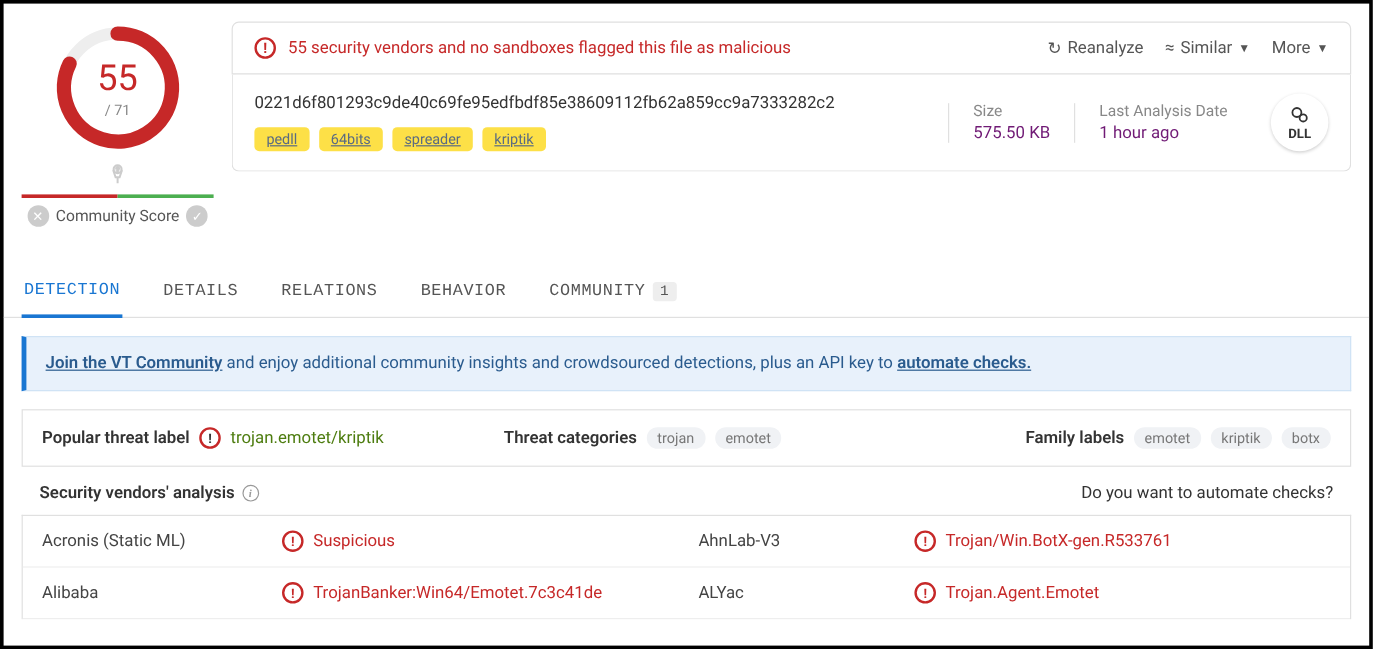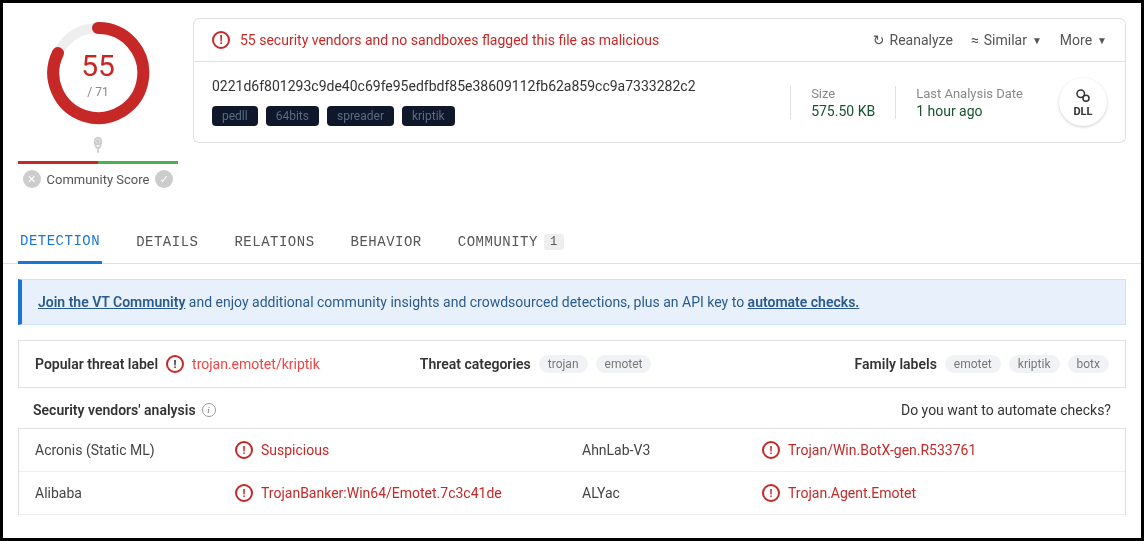--- a/index.html
+++ b/index.html
@@ -21,36 +21,36 @@
 .alert-box { border: 1px solid #e0e0e0; border-radius: 6px 6px 0 0; padding: 12px 18px; display: flex; align-items: center; justify-content: space-between; }
 .alert-left { display: flex; align-items: center; gap: 10px; color: #c62828; }
 .alert-icon { width: 18px; height: 18px; border: 2px solid #c62828; border-radius: 50%; display: flex; align-items: center; justify-content: center; font-size: 12px; font-weight: bold; flex-shrink: 0; }
 .actions { display: flex; gap: 18px; color: #555; font-size: 14px; }
 .action-btn { display: flex; align-items: center; gap: 5px; cursor: pointer; }
 .detail-box { border: 1px solid #e0e0e0; border-top: none; border-radius: 0 0 6px 6px; padding: 16px 18px; display: flex; justify-content: space-between; align-items: flex-end; gap: 10px; }
 .file-info { flex: 1; }
 .hash { font-size: 14px; color: #333; word-break: break-all; }
 .filename { font-size: 14px; color: #333; margin-top: 8px; }
 .tags { display: flex; gap: 8px; margin-top: 12px; }
-.tag { background: #0f172a; color: #5a6b82; padding: 3px 10px; border-radius: 4px; font-size: 12px; }
+.tag { background: #fde047; color: #5a6b82; padding: 3px 10px; border-radius: 4px; font-size: 12px; text-decoration: underline; }
 .meta-group { display: flex; align-items: center; gap: 0; }
 .meta-col { padding: 0 20px; border-left: 1px solid #e0e0e0; }
 .meta-label { font-size: 13px; color: #888; }
-.meta-value { font-size: 14px; color: #14532d; margin-top: 2px; }
+.meta-value { font-size: 14px; color: #701a75; margin-top: 2px; }
 .dll-icon { width: 48px; height: 48px; border-radius: 50%; box-shadow: 0 1px 3px rgba(0,0,0,0.2); display: flex; flex-direction: column; align-items: center; justify-content: center; margin-left: 16px; font-size: 11px; font-weight: bold; }
 .tabs { display: flex; gap: 32px; border-bottom: 1px solid #e0e0e0; padding: 0 15px; margin-top: 18px; font-family: Liberation Mono, monospace; }
 .tab { padding: 12px 2px; font-size: 14px; font-weight: 500; color: #555; letter-spacing: 0.5px; cursor: pointer; display: flex; align-items: center; gap: 6px; }
 .tab.active { color: #1976d2; border-bottom: 3px solid #1976d2; margin-bottom: -1px; }
 .tab-badge { background: #eee; border-radius: 3px; padding: 1px 6px; font-size: 12px; color: #555; }
 .banner { background: #e8f1fb; border: 1px solid #d0e3f5; border-left: 4px solid #1976d2; padding: 14px 16px; margin: 15px; font-size: 14px; color: #2a5b8e; }
 .banner a { color: #2a5b8e; font-weight: 600; text-decoration: underline; }
 .summary-row { border: 1px solid #e0e0e0; margin: 0 15px; padding: 14px 16px; display: flex; gap: 40px; font-size: 14px; }
 .summary-item { display: flex; align-items: center; gap: 8px; }
 .summary-label { font-weight: 600; color: #333; }
-.threat-name { color: #ef4444; }
+.threat-name { color: #4d7c0f; }
 .chip { background: #f0f2f5; color: #777; padding: 2px 9px; border-radius: 10px; font-size: 12px; }
 .vendor-header { display: flex; justify-content: space-between; padding: 14px 30px 10px; font-size: 14px; }
 .vendor-header-left { font-weight: 600; display: flex; align-items: center; gap: 6px; }
 .info-circle { width: 14px; height: 14px; border: 1px solid #999; border-radius: 50%; display: inline-flex; align-items: center; justify-content: center; font-size: 9px; color: #999; font-style: italic; font-family: serif; }
 .vendor-grid { border: 1px solid #e0e0e0; border-bottom: none; margin: 0 15px; }
 .vendor-row { display: grid; grid-template-columns: 200px 1fr 180px 1fr; padding: 12px 16px; border-bottom: 1px solid #eee; font-size: 14px; align-items: center; }
 .vendor-name { color: #444; }
 .detection { color: #c62828; display: flex; align-items: center; gap: 8px; }
 .det-icon { width: 18px; height: 18px; border: 2px solid #c62828; border-radius: 50%; display: flex; align-items: center; justify-content: center; font-size: 11px; font-weight: bold; flex-shrink: 0; }
 .caret { font-size: 10px; }

